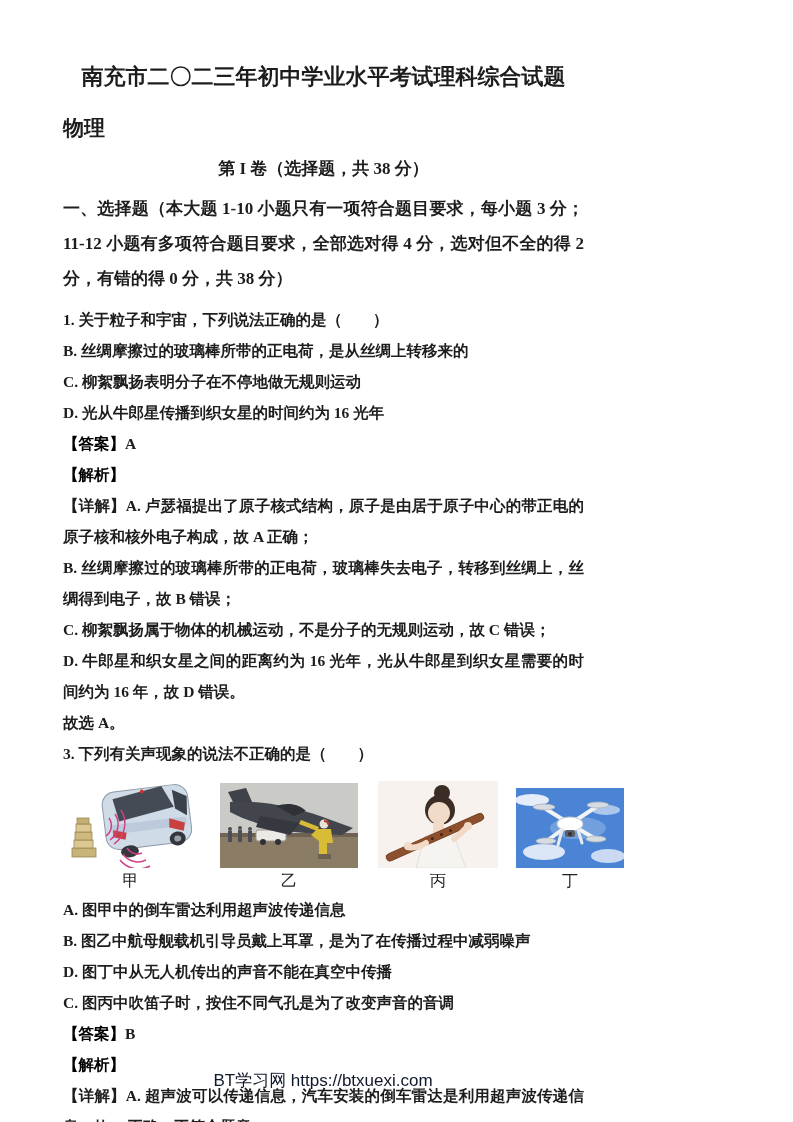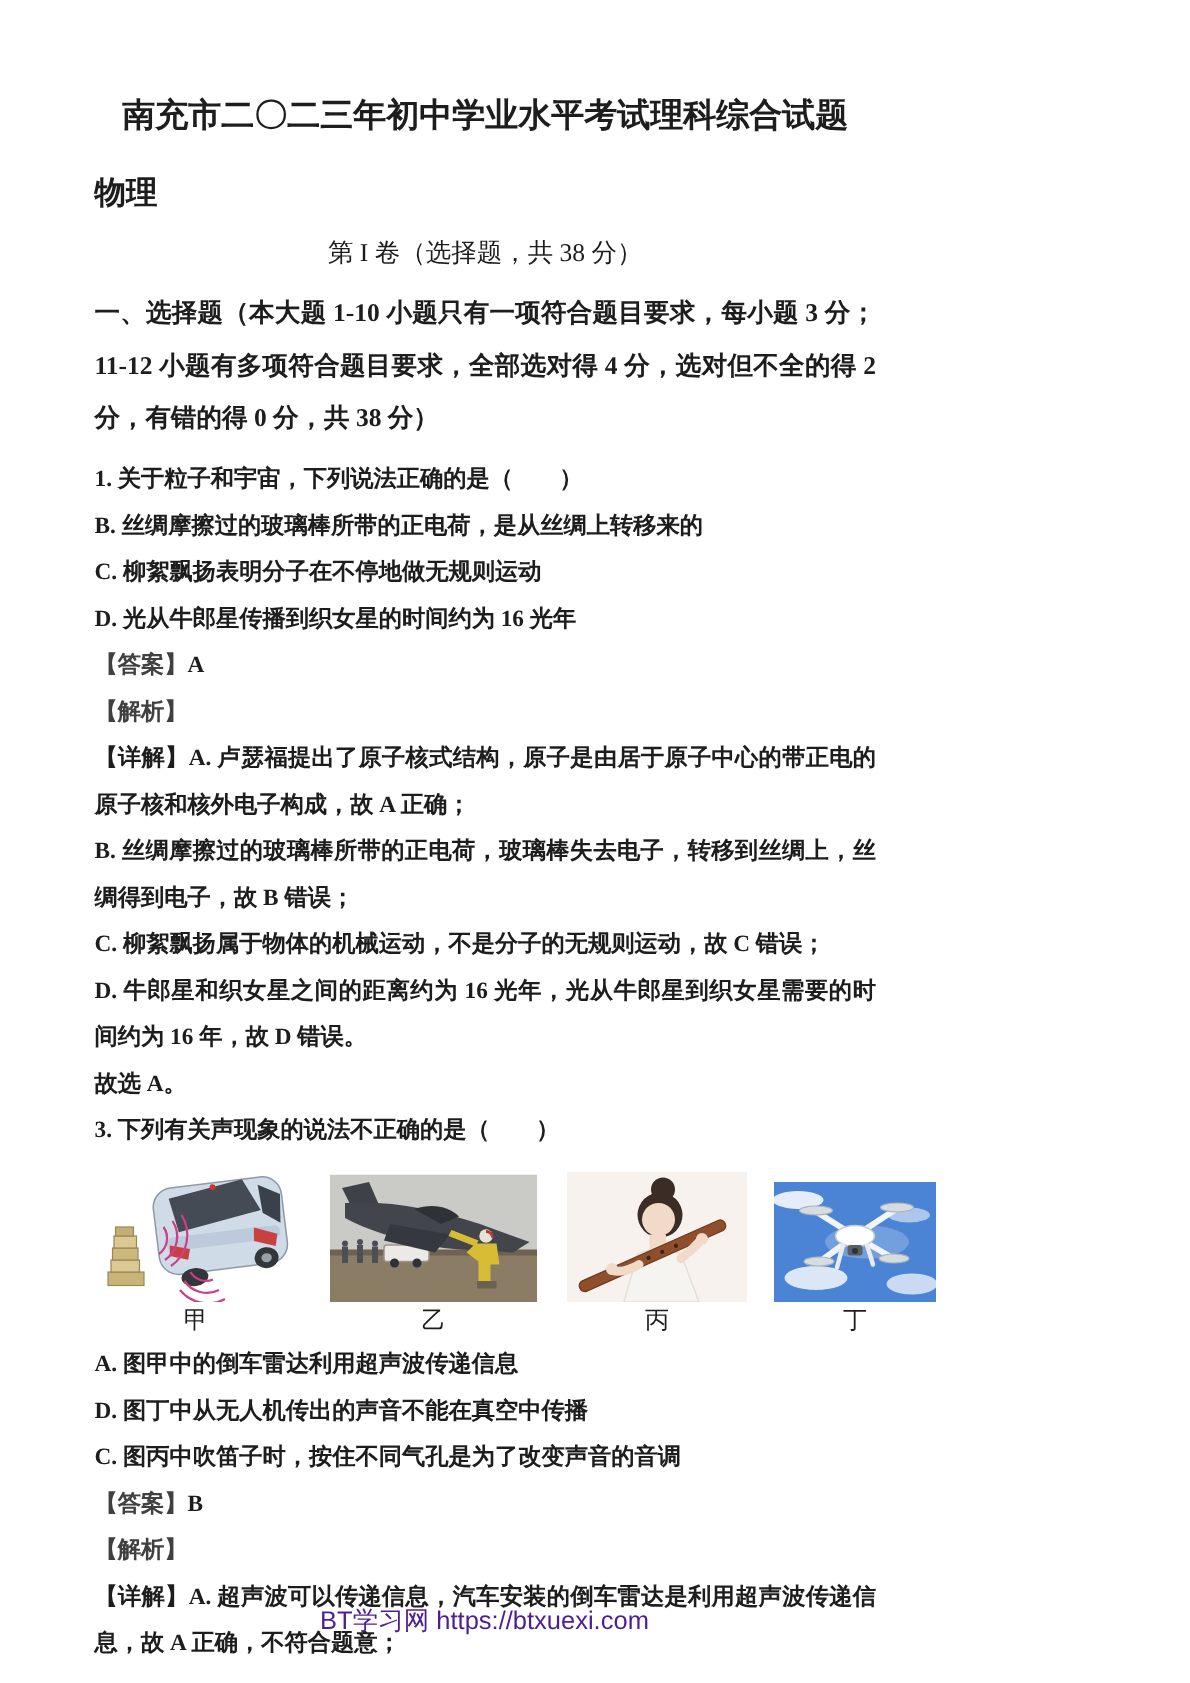--- a/index.html
+++ b/index.html
@@ -8,37 +8,37 @@
     width:646px;height:1122px;
     background:#ffffff;
     overflow:hidden;
     font-family:"Liberation Serif","DejaVu Serif",serif;
     color:#1d1d1d;
     box-sizing:border-box;
     padding:62px 62px 0 63px;
   }
   h1.title{font-size:22px;font-weight:700;text-align:center;margin:0 0 22px 0;line-height:30px;}
   h2.subject{font-size:21px;font-weight:700;margin:0 0 14px 0;line-height:28px;}
-  h3.section{font-size:17px;font-weight:400;text-align:center;margin:0 0 9px 0;line-height:26px;}
+  h3.section{font-size:17px;font-weight:700;text-align:center;margin:0 0 9px 0;line-height:26px;}
   p.instructions{font-size:17px;font-weight:700;line-height:35px;margin:0 0 8px 0;text-align:justify;font-family:Liberation Serif, serif;}
   p.line{font-size:15.5px;line-height:31px;margin:0;text-align:justify;font-weight:bold;}
-  .marker{color:#404040;}
+  .marker{color:#000000;}
   .figures{display:flex;align-items:flex-end;margin:7px 0 2px 0;}
   .figure{display:flex;flex-direction:column;align-items:center;}
   .figure svg{display:block;}
   .figcap{font-size:16px;line-height:22px;margin-top:2px;color:#1d1d1d;}
   .fig-jia{width:135px;margin-right:22px;}
   .fig-yi{width:138px;margin-right:20px;}
   .fig-bing{width:120px;margin-right:18px;}
   .fig-ding{width:108px;}
   .footer{
     position:absolute;left:0;bottom:30px;width:100%;
     text-align:center;
     font-family:"Liberation Sans","DejaVu Sans",sans-serif;
-    font-size:17px;color:#4c1d95;
+    font-size:17px;color:#0f172a;
   }
 </style>
 </head>
 <body>
 
 <div class="page">
 
   <h1 class="title">南充市二〇二三年初中学业水平考试理科综合试题</h1>
   <h2 class="subject">物理</h2>
   <h3 class="section">第 I 卷（选择题，共 38 分）</h3>
@@ -179,20 +179,21 @@
           </g>
           <rect x="49" y="42" width="10" height="7" rx="2" fill="#5a5f66"></rect>
           <circle cx="54" cy="46" r="2" fill="#2d3035"></circle>
         </svg>
         <div class="figcap">丁</div>
       </div>
 
     </div>
 
     <p class="line">A. 图甲中的倒车雷达利用超声波传递信息</p>
+    <p class="line">B. 图乙中航母舰载机引导员戴上耳罩，是为了在传播过程中减弱噪声</p>
     <p class="line">D. 图丁中从无人机传出的声音不能在真空中传播</p>
     <p class="line">C. 图丙中吹笛子时，按住不同气孔是为了改变声音的音调</p>
     <p class="line"><span class="marker">【答案】</span><span>B</span></p>
     <p class="line"><span class="marker">【解析】</span></p>
     <p class="line"><span>【详解】</span><span>A. 超声波可以传递信息，汽车安装的倒车雷达是利用超声波传递信息，故 A 正确，不符合题意；</span></p>
   </div>
 
   <div class="footer">BT学习网 https://btxuexi.com</div>
 
 </div>

